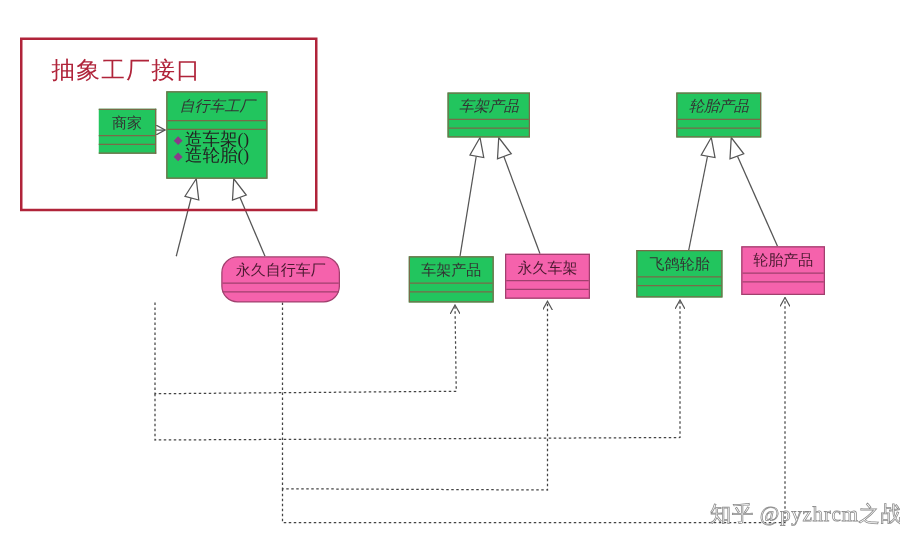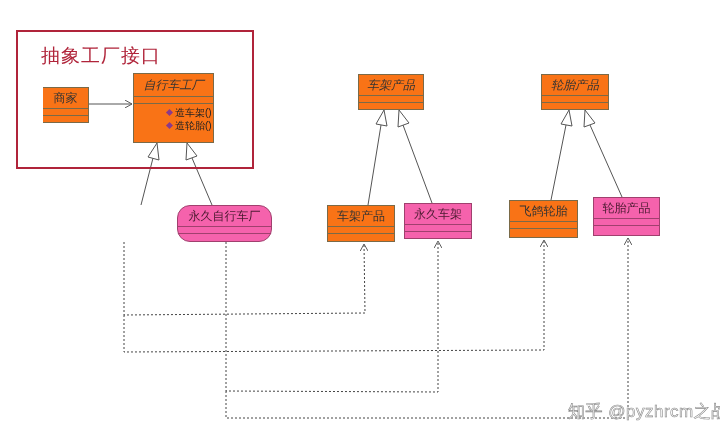--- a/index.html
+++ b/index.html
@@ -1,42 +1,42 @@
 <!DOCTYPE html>
 <html><head>
 <meta charset="utf-8">
 <style>
   html, body { margin: 0; padding: 0; background: #ffffff; }
   #canvas {
     position: relative;
     width: 720px; height: 444px;
     background: #ffffff;
     overflow: hidden;
-    font-family: Liberation Sans, sans-serif;
+    font-family: Liberation Serif, serif;
   }
   svg.links { position: absolute; left: 0; top: 0; width: 720px; height: 444px; }
   .frame {
     position: absolute;
     left: 16px; top: 30px; width: 234px; height: 135px;
     border: 2px solid #b0243a;
     box-sizing: content-box;
   }
   .frame-title {
     position: absolute;
     left: 41px; top: 43px;
     font-size: 19px;
     color: #b0243a;
     letter-spacing: 1px;
     white-space: nowrap;
   }
   .cls {
     position: absolute;
     box-sizing: border-box;
     border: 1px solid #7a6a48;
-    background: #f97316;
+    background: #22c55e;
   }
   .cls.pink { background: #f562ac; border-color: #a0406e; }
   .cls .name {
     display: block;
     text-align: center;
     font-size: 12px;
     color: #333333;
     line-height: 20px;
     white-space: nowrap;
     border-bottom: 1px solid #7a6a48;
@@ -45,35 +45,34 @@
   .cls .name.abstract { font-style: italic; }
   .cls .attrs {
     display: block;
     height: 6px;
     border-bottom: 1px solid #7a6a48;
   }
   .cls.pink .attrs { border-bottom-color: #a0406e; }
   .cls .ops { display: block; padding: 2px 0 0 6px; }
   .op {
     display: block;
-    font-size: 10px;
+    font-size: 14px;
     line-height: 13px;
     color: #222222;
     white-space: nowrap;
-    margin-left: 27px;
   }
   .op .diamond {
     display: inline-block;
     width: 5px; height: 5px;
     background: #8a3a8a;
     transform: rotate(45deg);
     margin-right: 3px;
     vertical-align: 1px;
   }
-  .merchant { border-left: none; }
+  .merchant { border-left: none; margin-left: 36px; }
   .watermark {
     position: absolute;
     left: 568px; top: 400px;
     font-size: 17px;
     color: #ffffff;
     -webkit-text-stroke: 0.6px #8a8a8a;
     white-space: nowrap;
     letter-spacing: 0.5px;
   }
 </style>

